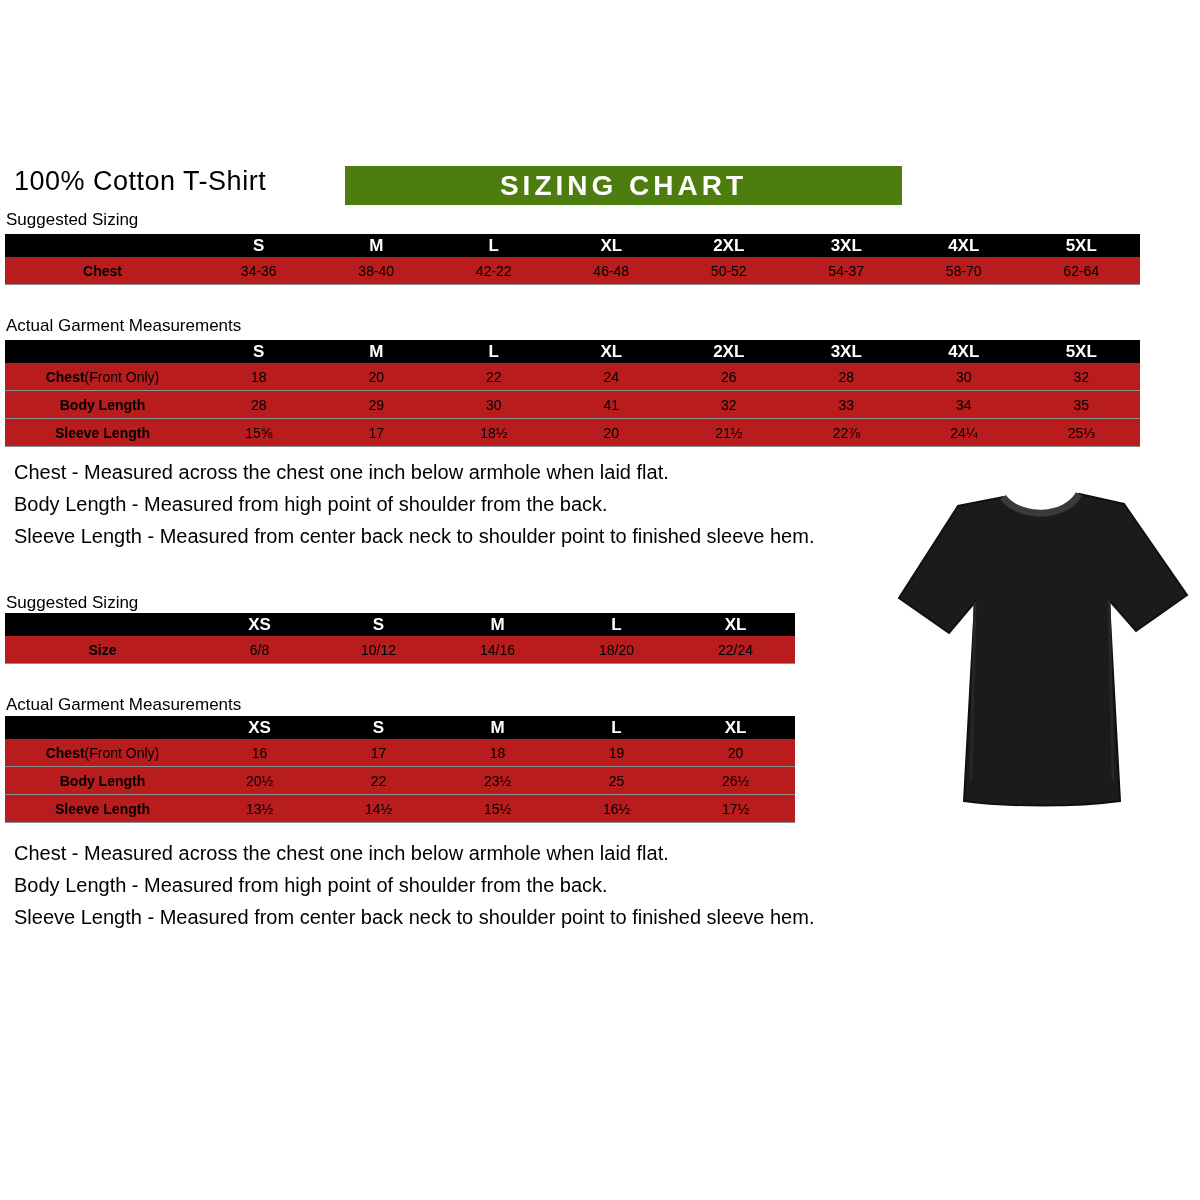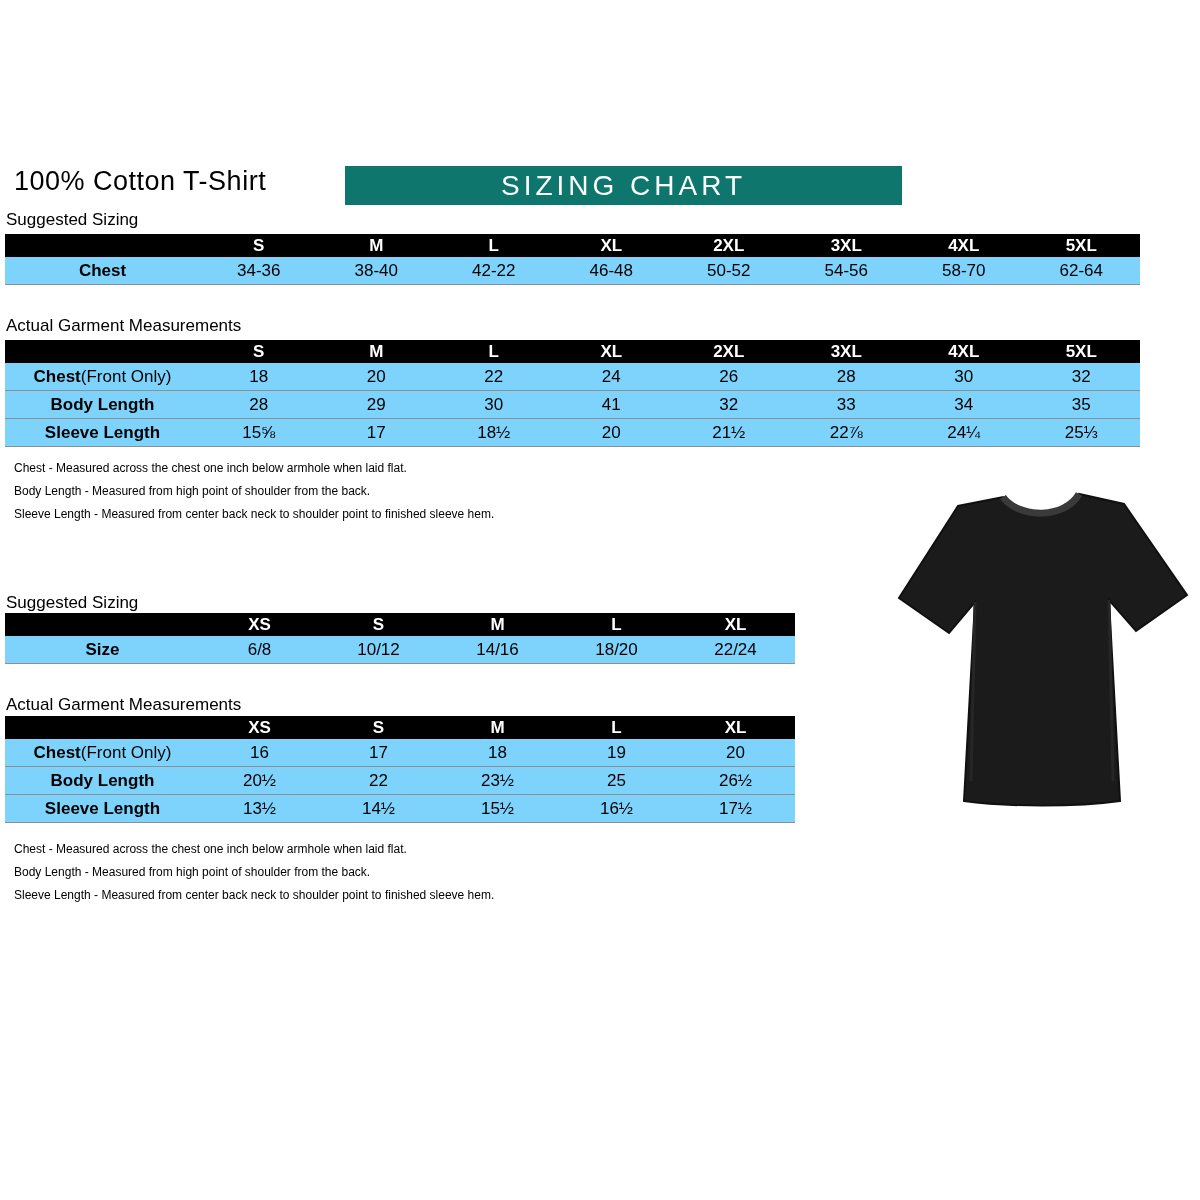--- a/index.html
+++ b/index.html
@@ -4,48 +4,48 @@
 <style>
   html,body{margin:0;padding:0;background:#ffffff;}
   .page{
     position:relative;width:1200px;height:937px;background:#ffffff;overflow:hidden;
     font-family:"Liberation Sans", sans-serif;color:#000;
   }
   .page-title{
     position:absolute;left:14px;top:166px;font-size:27px;font-weight:400;letter-spacing:0.5px;
   }
   .banner{
-    position:absolute;left:345px;top:166px;width:557px;height:39px;background:#0f766e;color:#fff;
+    position:absolute;left:345px;top:166px;width:557px;height:39px;background:#4d7c0f;color:#fff;
     display:flex;align-items:center;justify-content:center;
-    font-size:28px;font-weight:400;letter-spacing:4px;
+    font-size:28px;font-weight:700;letter-spacing:4px;
   }
   .section-label{
     position:absolute;left:6px;font-size:17px;font-weight:400;text-align:right;
   }
   .youth-title{
     position:absolute;left:5px;top:549px;font-size:26px;font-weight:700;
   }
   table.size-table{
     position:absolute;left:5px;border-collapse:collapse;table-layout:fixed;
   }
   table.size-table.adult{width:1135px;}
   table.size-table.youth{width:790px;}
   col.c-label{width:195px;}
   table.size-table th{
     background:#000;color:#fff;font-weight:700;font-size:17px;height:23px;
     text-align:center;padding:0;
   }
   table.size-table td{
-    font-size:17px;text-align:center;height:27px;padding:0;
-    border-bottom:1px solid #8f8f8f;background:#7dd3fc;
+    font-size:14px;text-align:center;height:27px;padding:0;
+    border-bottom:1px solid #8f8f8f;background:#b91c1c;
   }
   td.row-label{text-align:left;padding-left:10px;}
   .lbl{font-weight:700;}
   .lbl-note{font-weight:400;}
-  .notes{position:absolute;left:14px;font-size:12px;}
+  .notes{position:absolute;left:14px;font-size:20px;}
   .notes .note-line{margin-bottom:9px;}
   .tshirt{position:absolute;left:897px;top:481px;width:292px;height:334px;}
 </style>
 </head>
 <body>
 
 <div class="page">
 
   <div class="page-title">100% Cotton T-Shirt</div>
   <div class="banner">SIZING CHART</div>
@@ -70,21 +70,21 @@
       </tr>
     </thead>
     <tbody>
       <tr>
         <td class="row-label"><span class="lbl">Chest</span></td>
         <td>34-36</td>
         <td>38-40</td>
         <td>42-22</td>
         <td>46-48</td>
         <td>50-52</td>
-        <td>54-56</td>
+        <td>54-37</td>
         <td>58-70</td>
         <td>62-64</td>
       </tr>
     </tbody>
   </table>
 
   <div class="section-label" style="top:316px;">Actual Garment Measurements</div>
   <table class="size-table adult" style="top:340px;">
     <colgroup>
         <col class="c-label">

